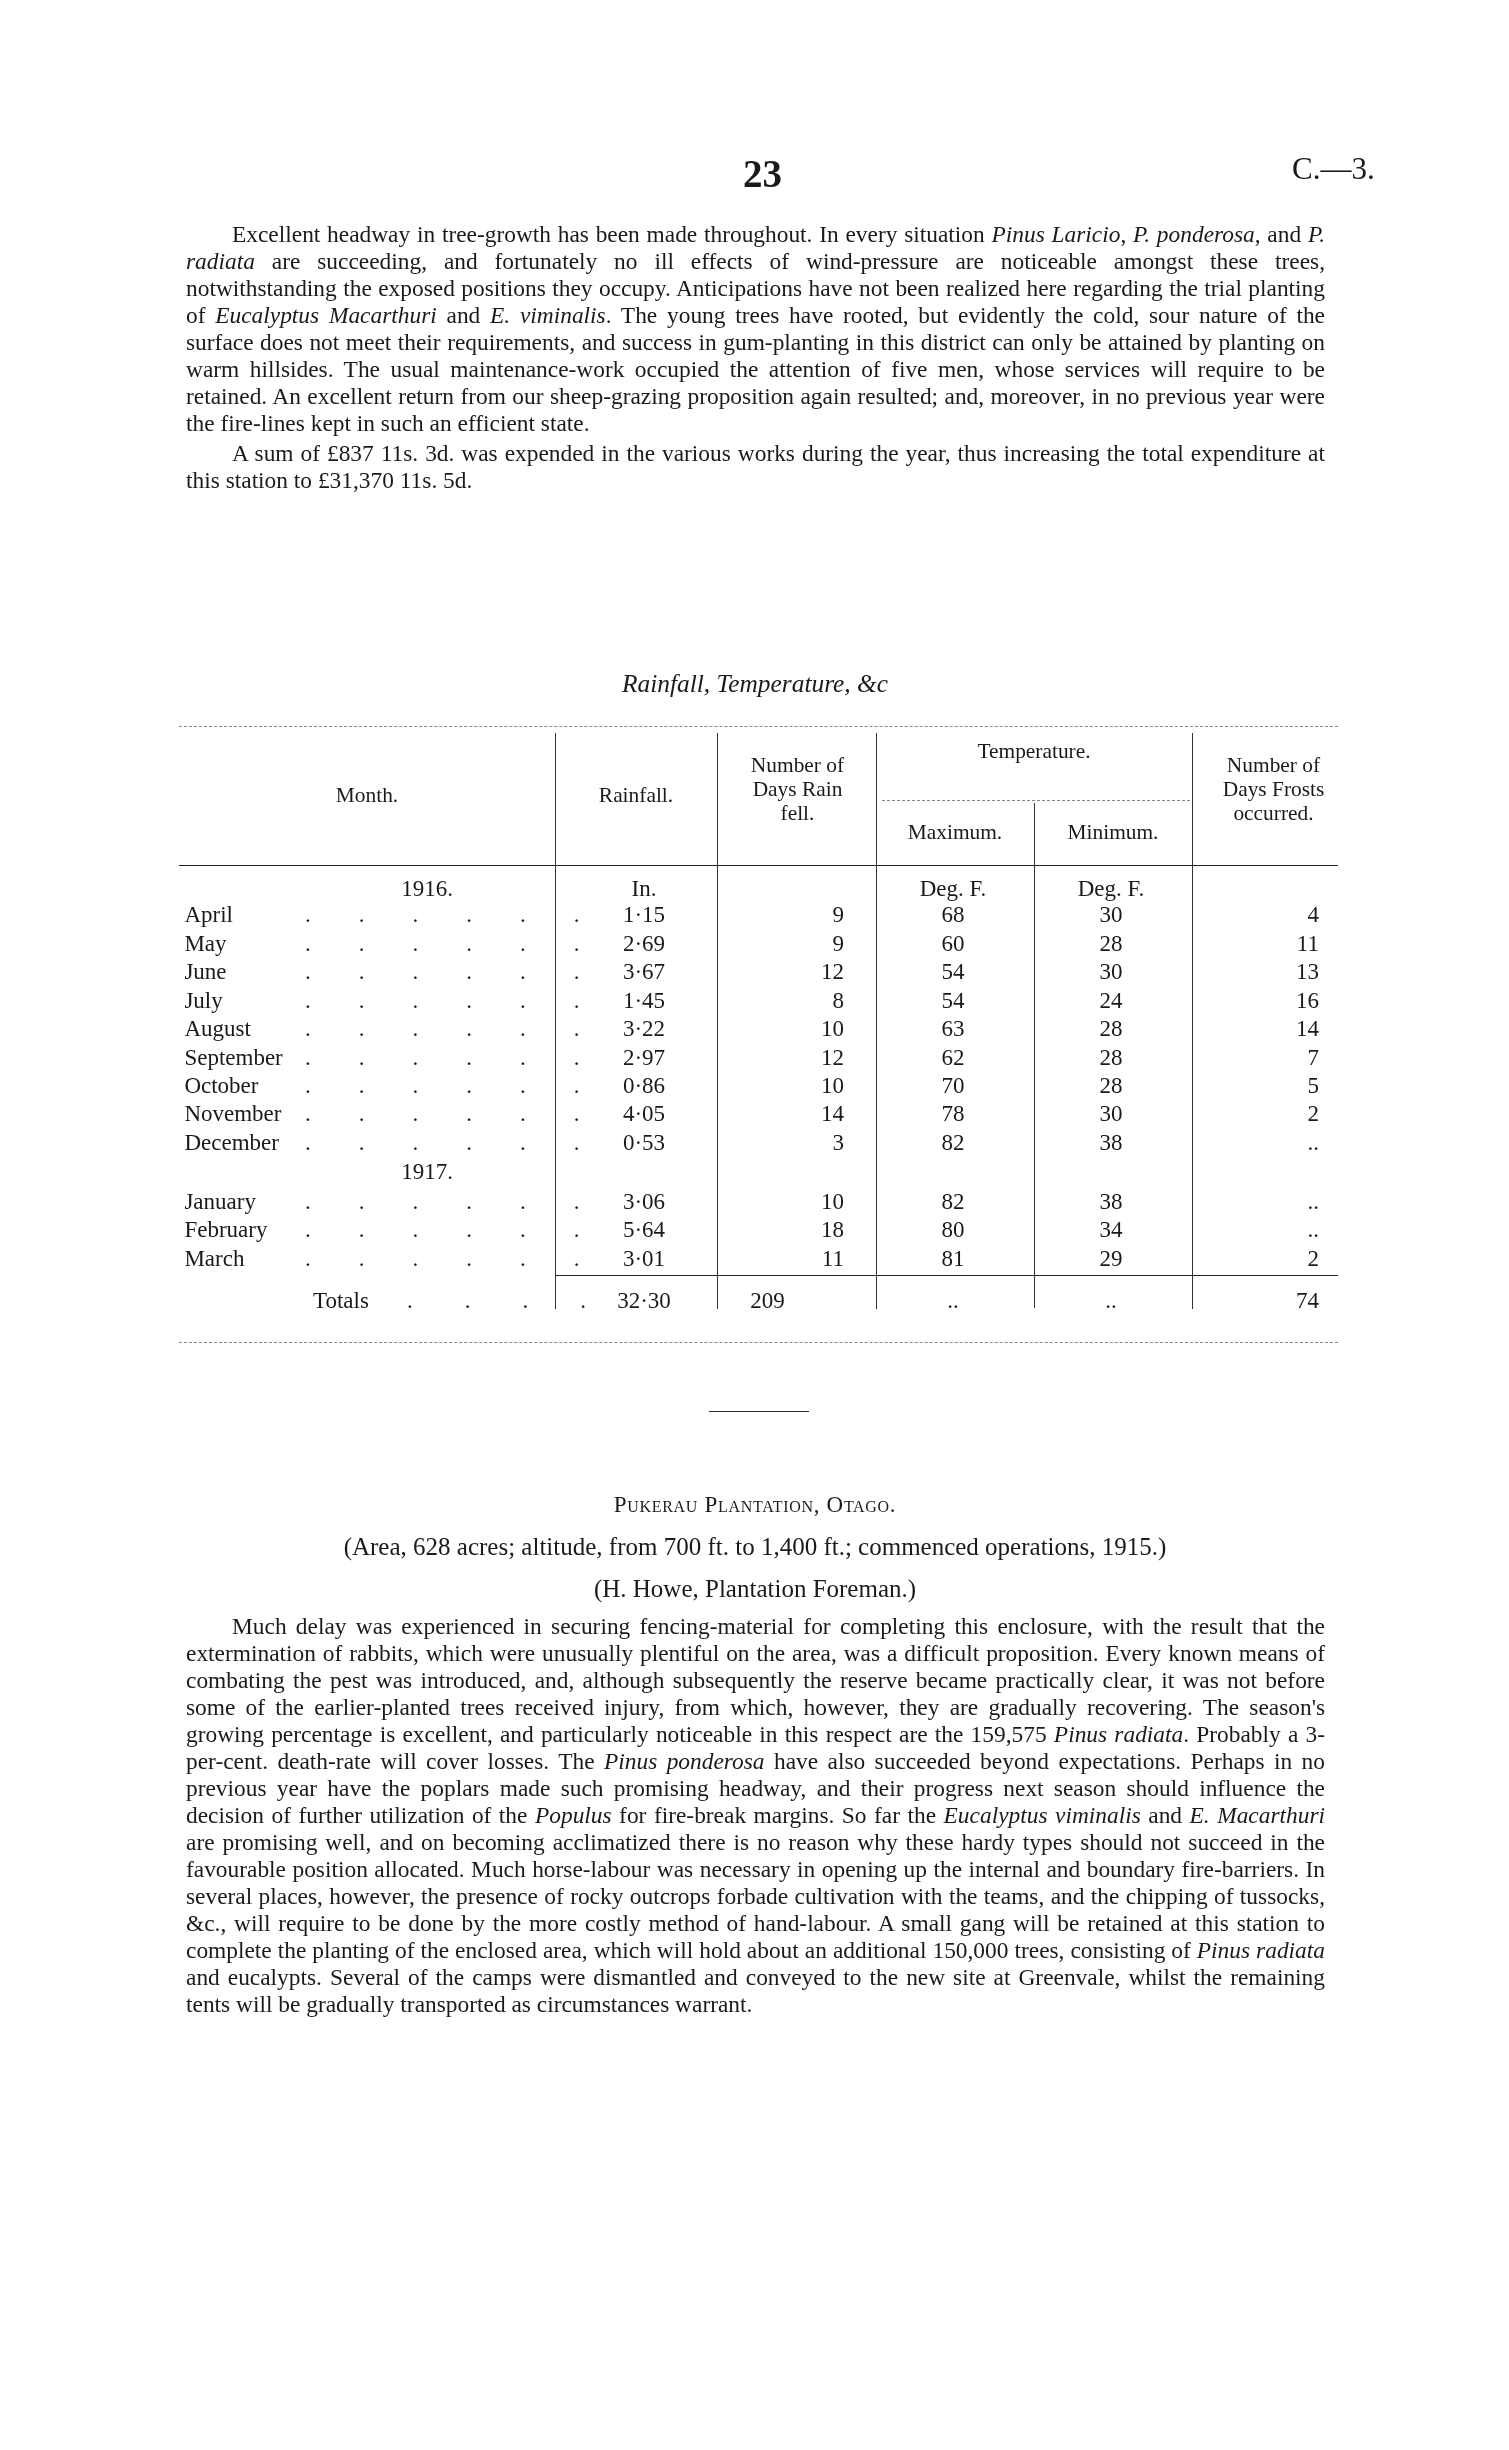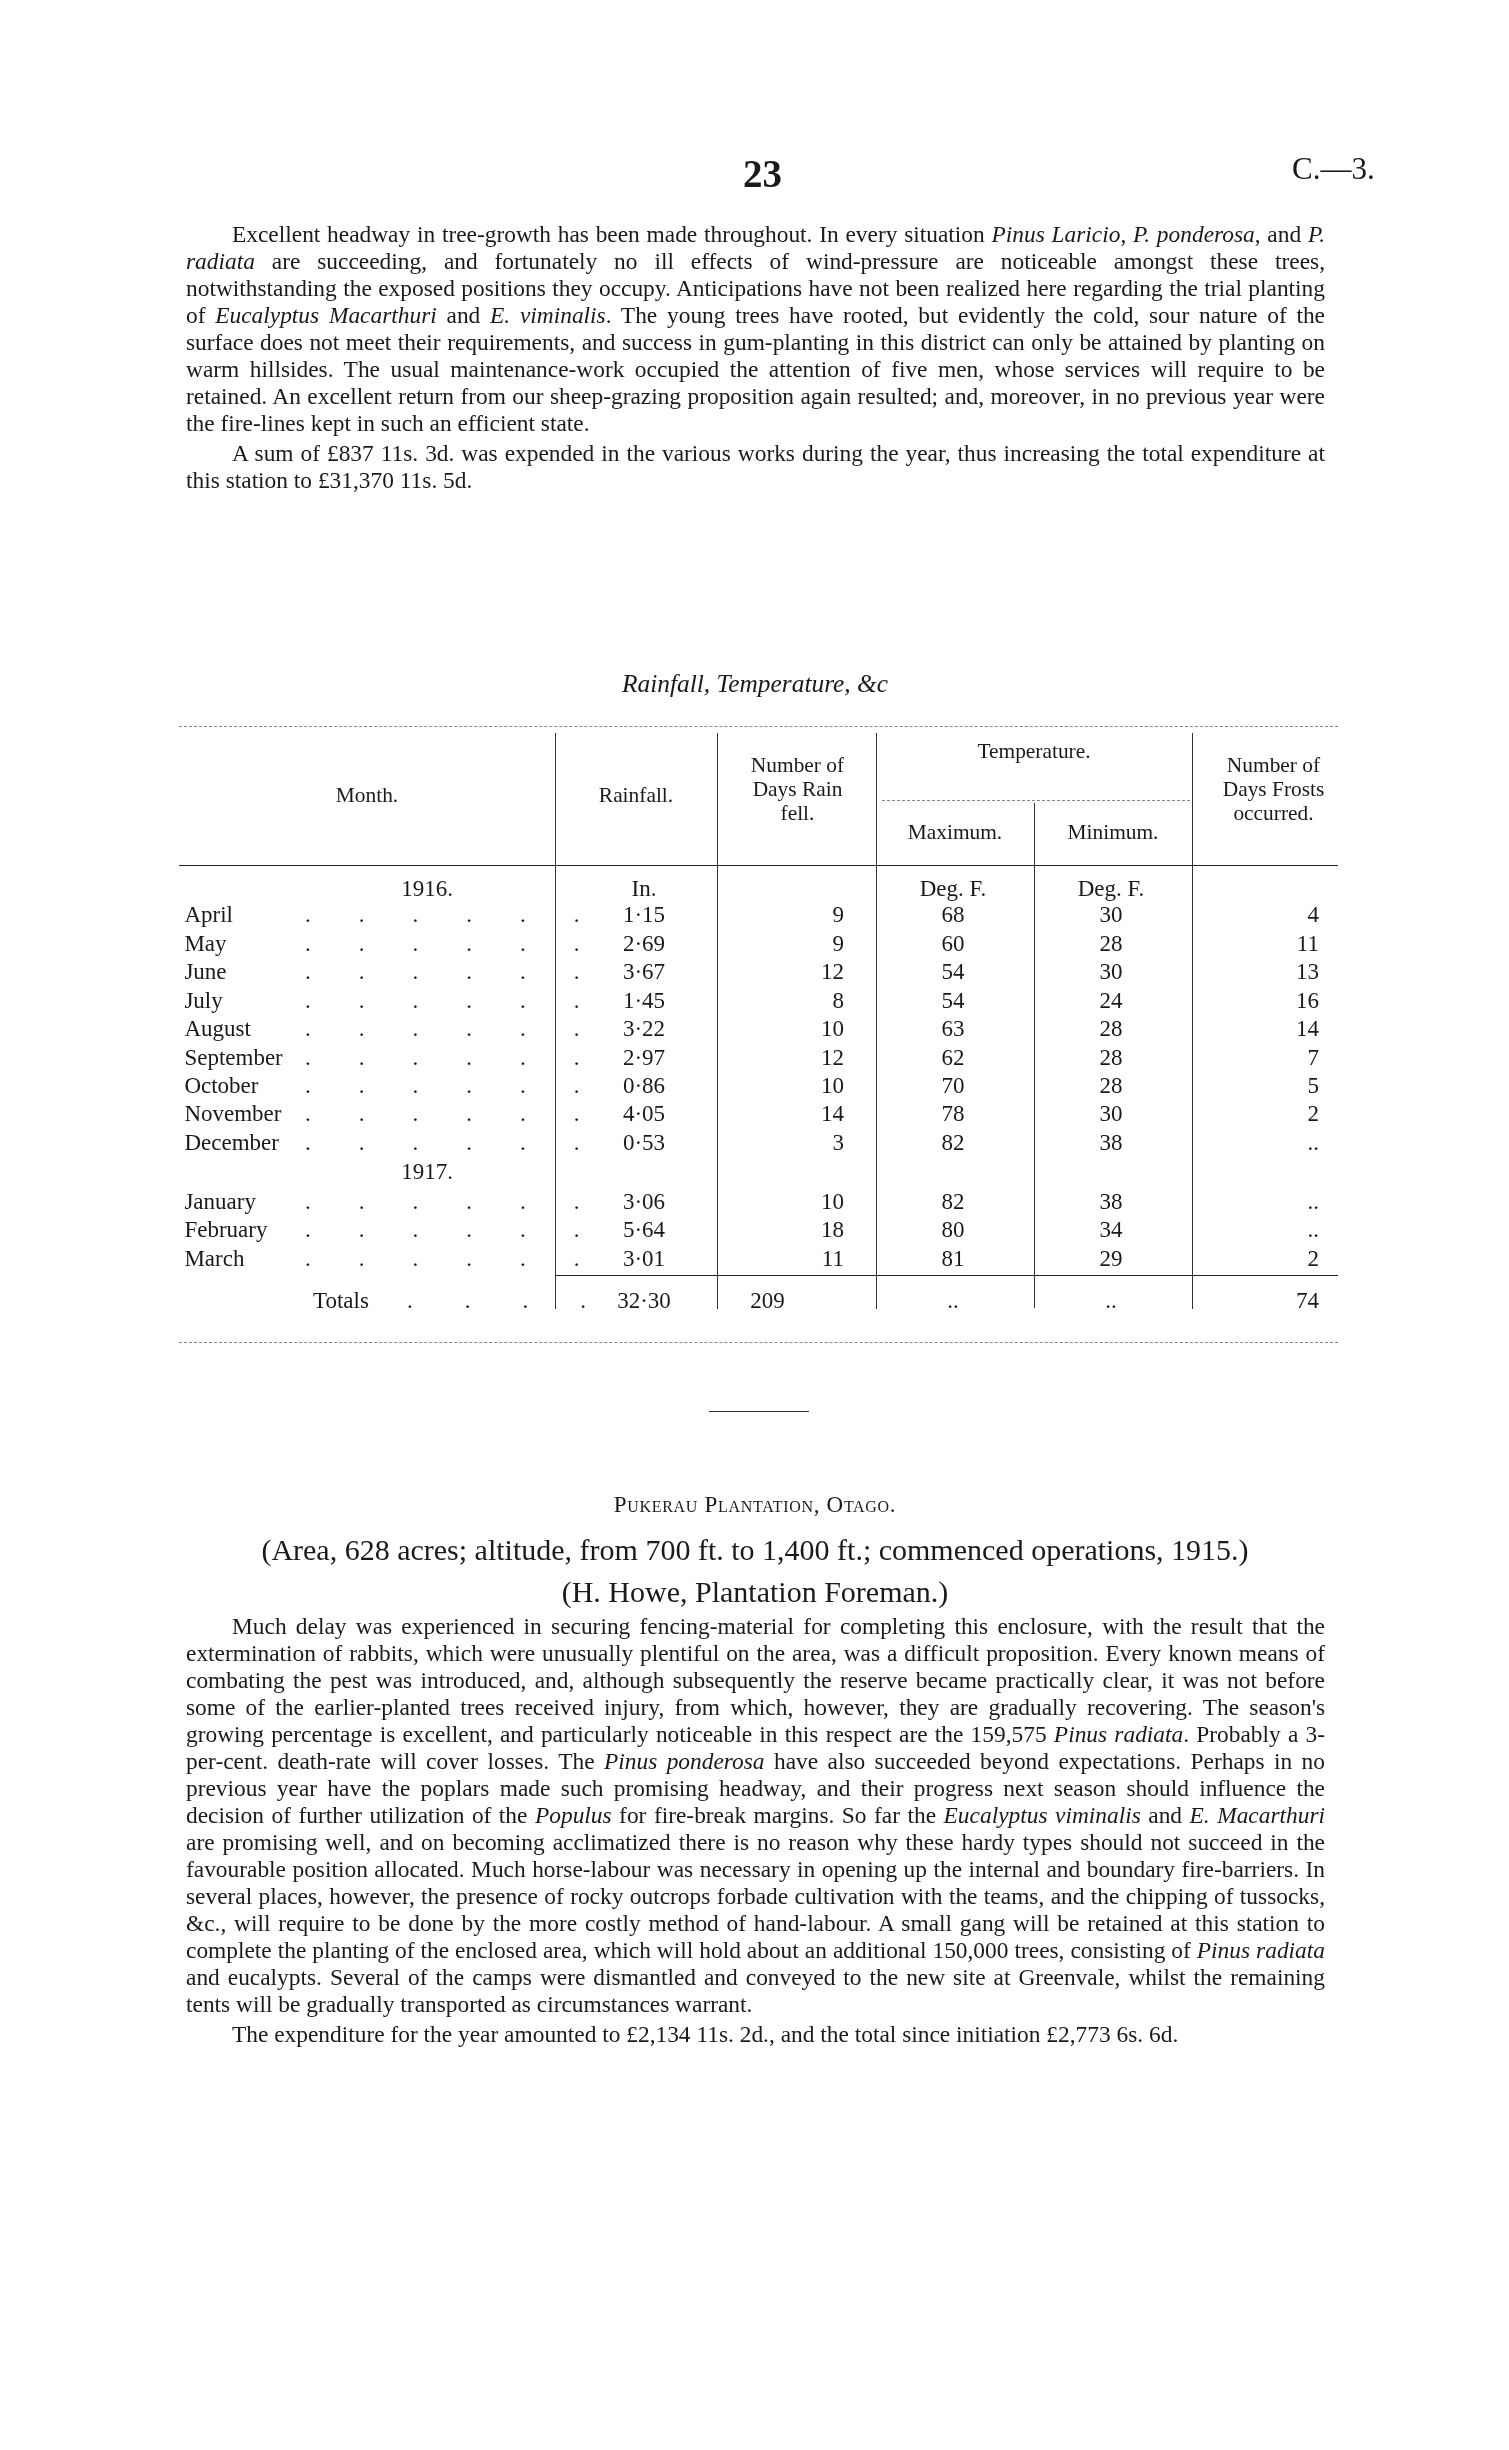--- a/index.html
+++ b/index.html
@@ -25,21 +25,21 @@
   .c-rain { left:376px; width:154px; text-align:center;padding-left:12px; }
   .c-days { left:538px; width:127px; text-align:right; }
   .c-max { left:697px; width:154px; text-align:center; }
   .c-min { left:855px; width:154px; text-align:center; }
   .c-frost { left:1013px; width:127px; text-align:right; }
   .year-label { position:absolute; left:181px; width:134px; text-align:center; }
 
   .divider { position:absolute; top:1411px; left:709px; width:100px; border-top:1.3px solid #333; }
 
   .section-title { position:absolute; top:1492px; left:0; width:1510px; text-align:center; font-size:23px; font-variant:small-caps; letter-spacing:0.7px; }
-  .section-sub { position:absolute; left:0; width:1510px; text-align:center; font-size:30px; }
+  .section-sub { position:absolute; left:0; width:1510px; text-align:center; font-size:25px; }
 </style>
 </head>
 <body>
 
 <div class="page-header">
   <span class="page-number">23</span>
   <span class="page-ref">C.—3.</span>
 </div>
 
 <div class="text-block" id="intro-block" style="top:221px;">
@@ -173,15 +173,14 @@
     <div class="cell c-frost" style="top: 519px;">2</div>
   </div>
 
 <div class="divider"></div>
 
 <div class="section-title">Pukerau Plantation, Otago.</div>
 <div class="section-sub" style="top:1533px;">(Area, 628 acres;  altitude, from 700 ft. to 1,400 ft.;  commenced operations, 1915.)</div>
 <div class="section-sub" style="top:1575px;">(H. Howe, Plantation Foreman.)</div>
 <div class="text-block" id="section-block" style="top:1613px;">
     <p class="indent"><span>Much delay was experienced in securing fencing-material for completing this enclosure, with the result that the extermination of rabbits, which were unusually plentiful on the area, was a difficult proposition.  Every known means of combating the pest was introduced, and, although subsequently the reserve became practically clear, it was not before some of the earlier-planted trees received injury, from which, however, they are gradually recovering.  The season's growing percentage is excellent, and particularly noticeable in this respect are the 159,575 </span><i>Pinus radiata</i><span>.  Probably a 3-per-cent. death-rate will cover losses.  The </span><i>Pinus ponderosa</i><span> have also succeeded beyond expectations.  Perhaps in no previous year have the poplars made such promising headway, and their progress next season should influence the decision of further utilization of the </span><i>Populus</i><span> for fire-break margins.  So far the </span><i>Eucalyptus viminalis</i><span> and </span><i>E. Macarthuri</i><span> are promising well, and on becoming acclimatized there is no reason why these hardy types should not succeed in the favourable position allocated.  Much horse-labour was necessary in opening up the internal and boundary fire-barriers.  In several places, however, the presence of rocky outcrops forbade cultivation with the teams, and the chipping of tussocks, &amp;c., will require to be done by the more costly method of hand-labour.  A small gang will be retained at this station to complete the planting of the enclosed area, which will hold about an additional 150,000 trees, consisting of </span><i>Pinus radiata</i><span> and eucalypts.  Several of the camps were dismantled and conveyed to the new site at Greenvale, whilst the remaining tents will be gradually transported as circumstances warrant.</span></p>
-    <p class="indent"><span>The expenditure for the year amounted to £2,134 11s. 2d., and the total since initiation £2,773 6s. 6d.</span></p>
   </div>
 
 
 </body></html>

